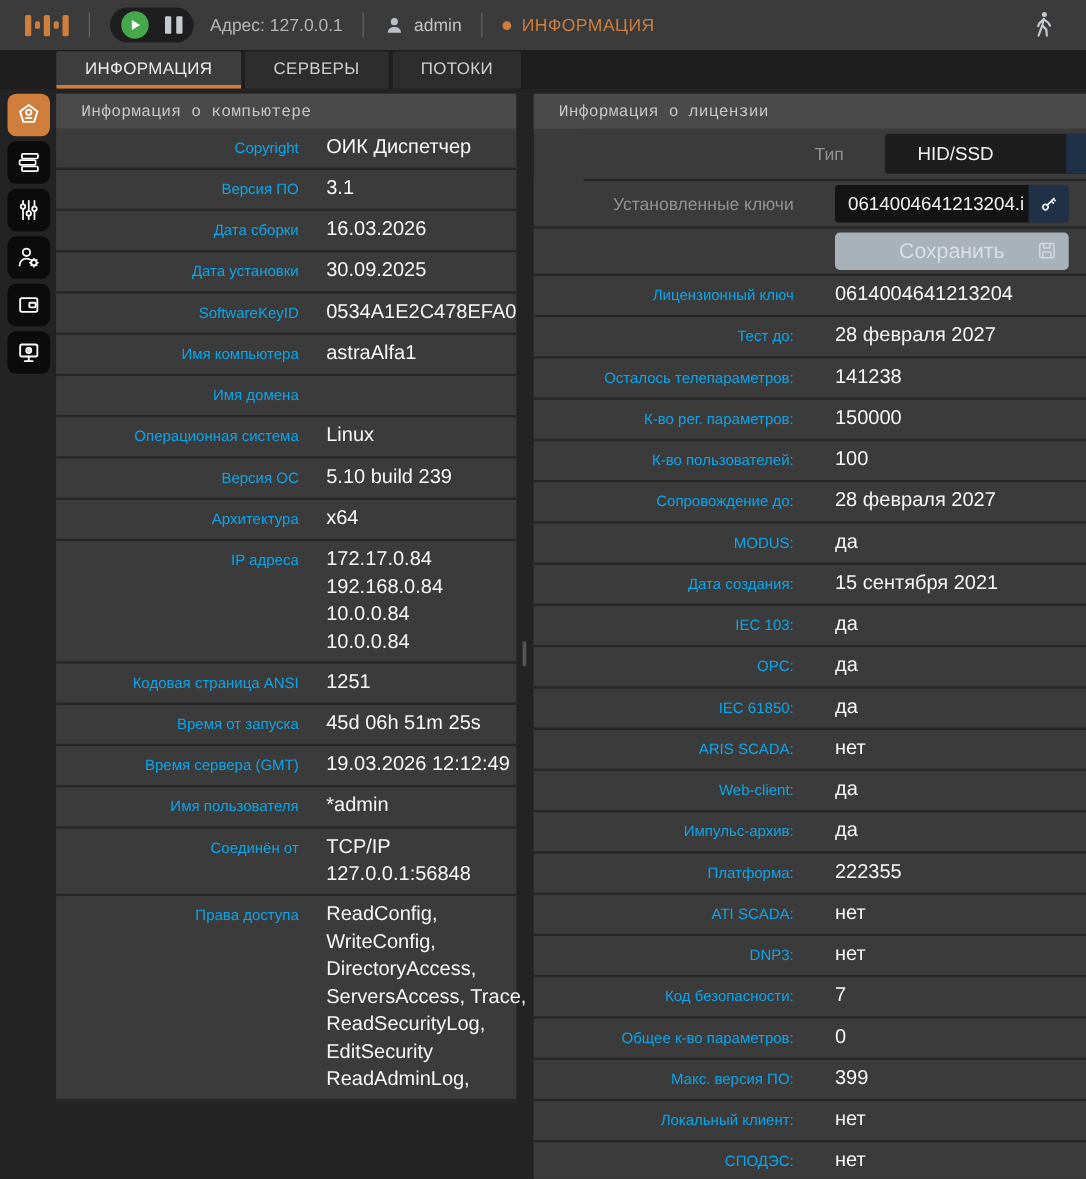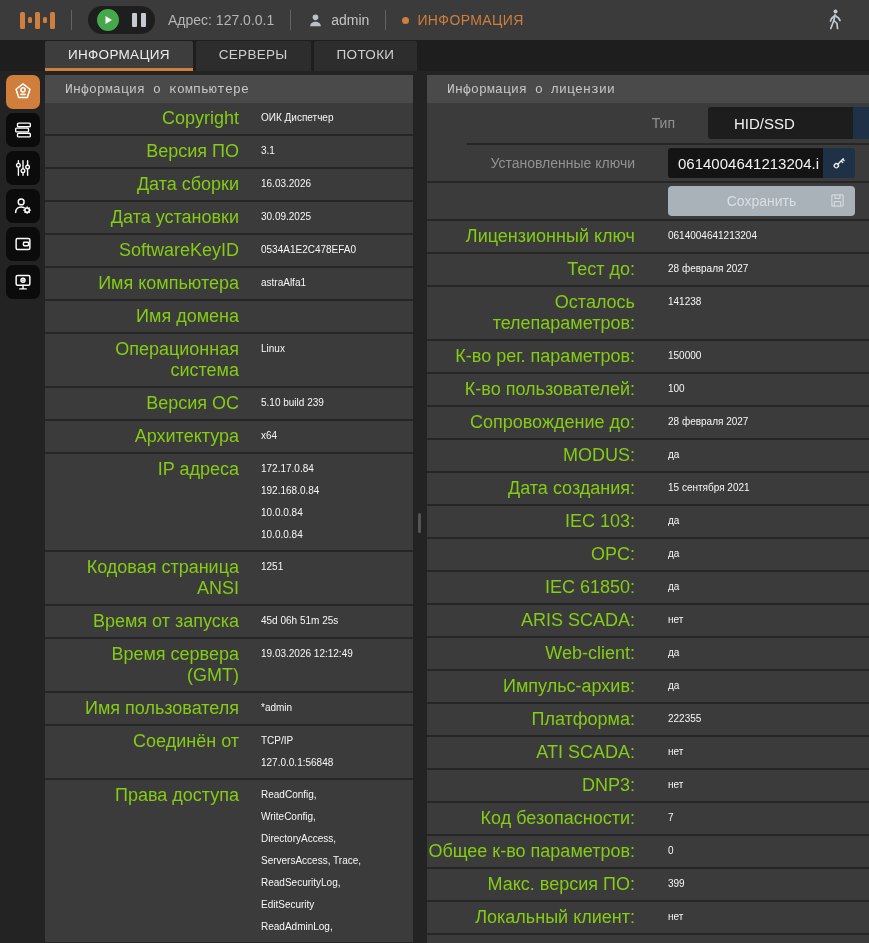--- a/index.html
+++ b/index.html
@@ -54,24 +54,24 @@
   .panel-right{flex:1;}
   .scrollstrip{width:7px;flex:none;align-self:stretch;background:#282828;position:relative;}
   .scrollstrip .handle{position:absolute;top:2px;left:1px;width:5px;height:92px;background:#3c3c3c;border-radius:3px;cursor:pointer;}
   .panel-header{
     height:28px;background:var(--panel_header,#4a4a4a);color:#c8c8c8;
     font-size:13px;display:flex;align-items:center;padding-left:20px;letter-spacing:.2px;font-family:Liberation Mono, monospace;
   }
   
   .row{display:flex;background:var(--panel_row,#3b3b3b);border-bottom:2px solid #262626;min-height:29px;}
   .row .lbl{
-    flex:none;text-align:right;color:#84cc16;font-size:18px;
+    flex:none;text-align:right;color:#0ea5e9;font-size:12px;
     padding:5px 12px 5px 0;line-height:21px;
   }
-  .row .val{flex:1;color:#f7f7f7;font-size:10px;padding:4px 2px 4px 10px;line-height:22px;}
+  .row .val{flex:1;color:#f7f7f7;font-size:16px;padding:4px 2px 4px 10px;line-height:22px;}
   .row .val div{white-space:nowrap;}
   .panel-left .lbl{width:188px;margin-left:18px;}
   .panel-right .lbl{width:220px;}
   .panel-right .val{padding-left:21px;}
   
   .ctl-row{display:flex;align-items:center;background:var(--panel_row,#3b3b3b);border-bottom:2px solid #262626;}
   .ctl-row .lbl{width:220px;flex:none;text-align:right;color:#929292;font-size:14px;padding-right:12px;}
   .ctl-slot{margin-left:21px;width:187px;flex:none;}
   .row-type{height:42px;margin-left:40px;}
   .row-keys{height:38px;}
@@ -84,21 +84,21 @@
   .select .chev{width:42px;height:32px;background:var(--navy,#1e3147);display:flex;align-items:center;justify-content:center;flex:none;}
   .keywrap{display:flex;height:30px;}
   .keywrap input{
     flex:1;min-width:0;background:#141414;border:none;outline:none;color:#f2f2f2;
     font-size:15px;font-family:"Liberation Sans",sans-serif;padding:0 4px 0 10px;border-radius:3px 0 0 3px;
   }
   .key-btn{width:32px;height:30px;background:var(--navy,#1e3147);border:none;border-radius:0 3px 3px 0;
     display:flex;align-items:center;justify-content:center;cursor:pointer;flex:none;}
   .save-btn{
     width:187px;height:30px;border:none;border-radius:4px;background:var(--save_button,#a9b1b9);
-    color:#dadfe3;font-size:14px;font-family:"Liberation Sans",sans-serif;cursor:pointer;
+    color:#dadfe3;font-size:17px;font-family:"Liberation Sans",sans-serif;cursor:pointer;
     display:flex;align-items:center;justify-content:center;position:relative;
   }
   .save-btn svg{position:absolute;right:9px;top:6px;}
 </style>
 </head>
 <body>
 
 <div class="topbar">
   <div class="logo">
     <span class="b tall"></span>

